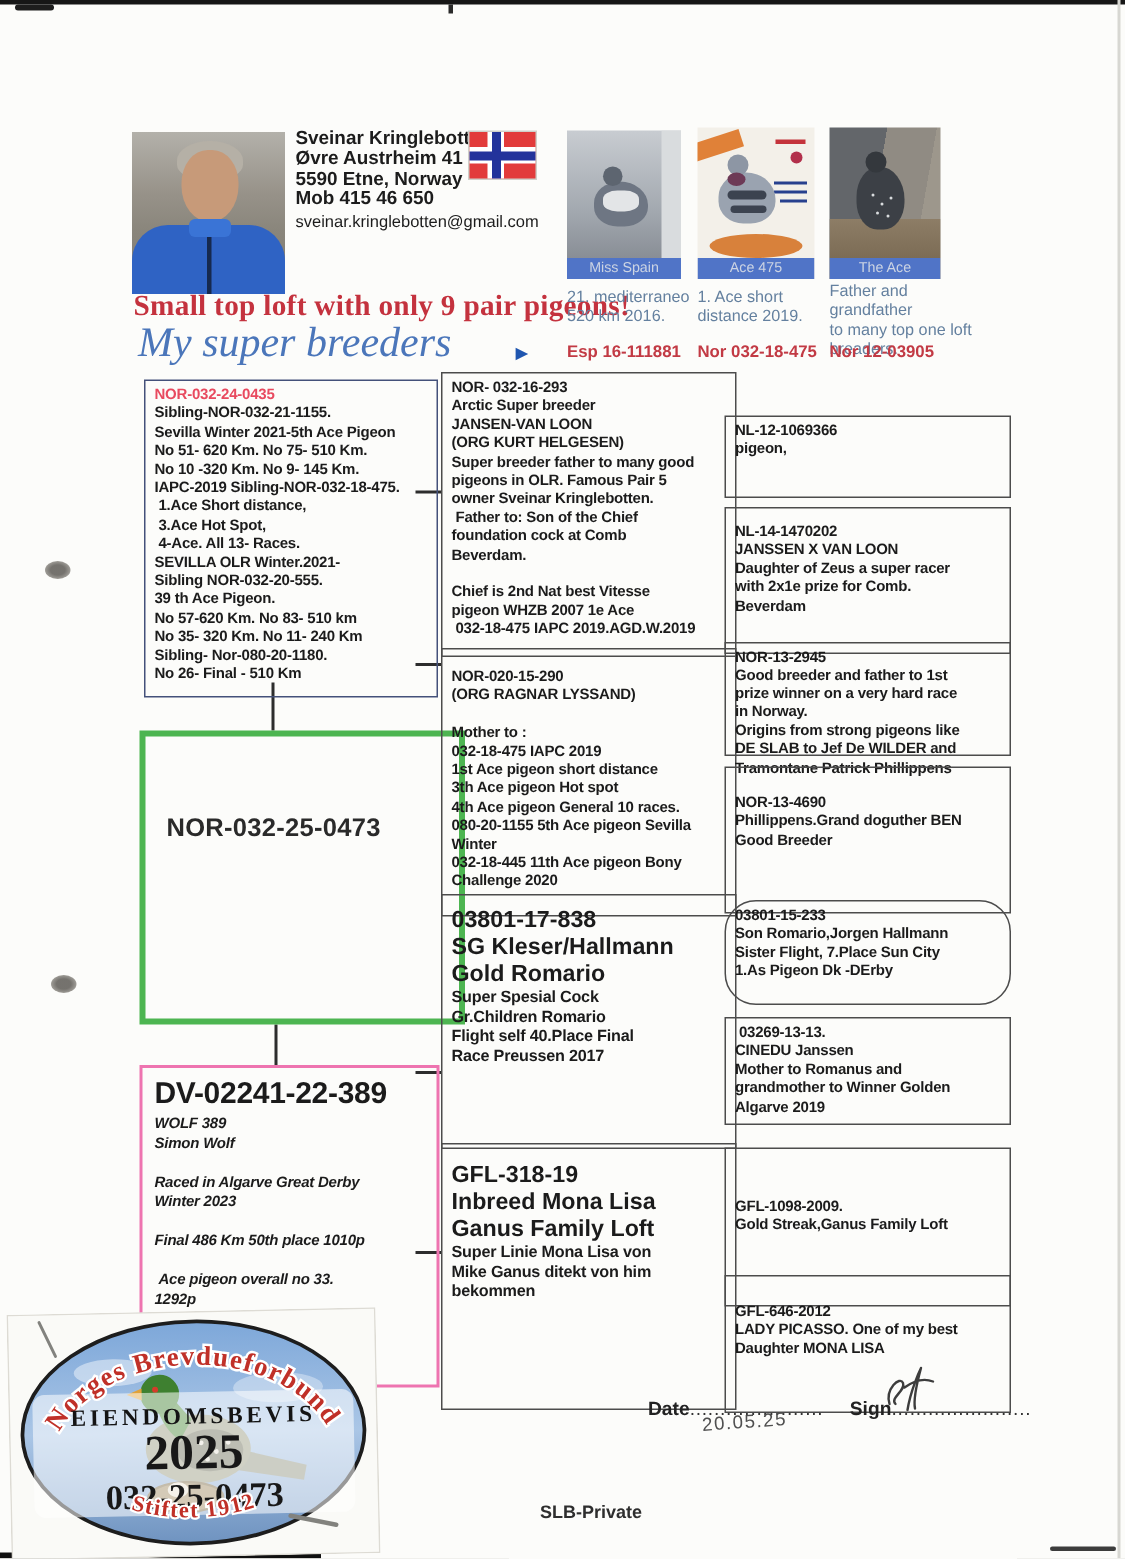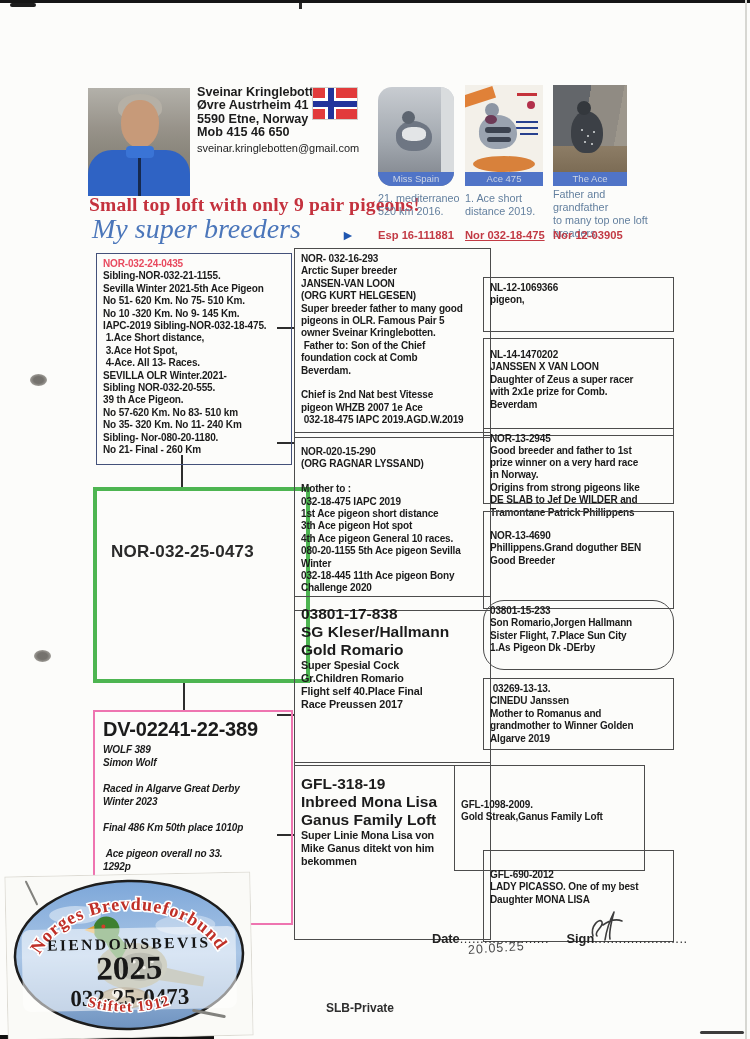--- a/index.html
+++ b/index.html
@@ -40,21 +40,21 @@
   .subtitle{left:92px;top:213px;font-family:"Liberation Serif",serif;font-style:italic;font-size:28px;color:#4b76ba;}
   .subtitle-arrow{left:341px;top:227px;font-size:14px;color:#1f56b0;font-style:normal;}
 
   
   .photo{position:absolute;overflow:hidden;}
   .photo-bar{position:absolute;left:0;right:0;bottom:0;height:14px;background:#5074c7;color:#ccd4e3;
              font-size:9.5px;line-height:14px;text-align:center;}
   .pcap{position:absolute;color:#64809f;font-size:10.8px;line-height:13px;}
   .pring{position:absolute;color:#c23a44;font-weight:bold;font-size:11.2px;}
 
-  .ph1{left:378px;top:87px;width:76px;height:99px;background:linear-gradient(180deg,#c8ccd1 0%,#a2a8af 55%,#7d828a 100%);border-radius:14px;}
+  .ph1{left:378px;top:87px;width:76px;height:99px;background:linear-gradient(180deg,#c8ccd1 0%,#a2a8af 55%,#7d828a 100%);}
   .ph1 .pillar{position:absolute;right:0;top:0;width:13px;height:85px;background:#d9dcde;}
   .pg-body{position:absolute;border-radius:55% 60% 50% 50%;}
   .pg-head{position:absolute;border-radius:50%;}
 
   .ph2{left:465px;top:85px;width:78px;height:101px;background:#f3f0e9;}
   .ph2 .banner{position:absolute;left:-4px;top:6px;width:34px;height:12px;background:#e08138;transform:rotate(-18deg);}
   .ph2 .redline{position:absolute;background:#c4333b;height:2.5px;}
   .ph2 .rosette{position:absolute;right:8px;top:16px;width:8px;height:8px;border-radius:50%;background:#b2304b;}
   .ph2 .bluetxt{position:absolute;background:#27408e;height:2px;}
   .ph2 .blob{position:absolute;left:8px;bottom:14px;width:62px;height:16px;border-radius:50%;background:#d8813b;}
@@ -79,21 +79,21 @@
   .conn{position:absolute;background:#2d2d2d;}
 
   
   .badge{left:6px;top:874px;width:246px;height:164px;transform:rotate(-1.2deg);}
 
   
   .date-line{left:432px;top:931px;font-size:12.8px;color:#222;}
   .date-line b{font-weight:bold;}
   .dots{font-weight:normal;color:#333;letter-spacing:.5px;}
   .hand-date{left:468px;top:941px;font-size:12.5px;color:#4f4f4f;letter-spacing:1px;transform:rotate(-4deg);}
-  .slb{left:326px;top:1001px;font-weight:bold;font-size:12px;color:#2e2e2e;}
+  .slb{left:360px;top:1001px;font-weight:bold;font-size:12px;color:#2e2e2e;}
 </style>
 </head>
 <body>
 
 <div id="page">
 
   <div class="abs edge-top"></div>
   <div class="abs edge-top-blob"></div>
   <div class="abs edge-top-tick"></div>
   <div class="abs edge-bottom"></div>
@@ -154,21 +154,21 @@
     <div class="pg-body" style="left:22px;top:52px;width:24px;height:5px;background:#3c4350;border-radius:3px;"></div>
     <div class="pg-head" style="left:20px;top:18px;width:14px;height:14px;background:#8d96a4;"></div>
     <div class="pg-head" style="left:20px;top:30px;width:12px;height:9px;background:#6d3a56;"></div>
     <div class="blob"></div>
     <div class="photo-bar">Ace 475</div>
   </div>
   <div class="pcap" style="left:465px;top:192px;width:90px;">
       <div class="ln">1. Ace short</div>
       <div class="ln">distance 2019.</div>
     </div>
-  <div class="pring" style="left:465px;top:229px;text-decoration:underline;">Nor 032-18-475</div>
+  <div class="pring" style="left:465px;top:229px;">Nor 032-18-475</div>
 
   <div class="photo ph3">
     <div class="floor"></div>
     <div class="pg-body" style="left:18px;top:26px;width:32px;height:42px;background:#3c4046;"></div>
     <div class="pg-head" style="left:24px;top:16px;width:14px;height:14px;background:#34383d;"></div>
     <div class="speck" style="left:28px;top:44px;"></div>
     <div class="speck" style="left:34px;top:50px;"></div>
     <div class="speck" style="left:40px;top:46px;"></div>
     <div class="speck" style="left:31px;top:56px;"></div>
     <div class="speck" style="left:38px;top:58px;"></div>
@@ -198,21 +198,21 @@
         <div class="ln">IAPC-2019 Sibling-NOR-032-18-475.</div>
         <div class="ln"> 1.Ace Short distance,</div>
         <div class="ln"> 3.Ace Hot Spot,</div>
         <div class="ln"> 4-Ace. All 13- Races.</div>
         <div class="ln">SEVILLA OLR Winter.2021-</div>
         <div class="ln">Sibling NOR-032-20-555.</div>
         <div class="ln">39 th Ace Pigeon.</div>
         <div class="ln">No 57-620 Km. No 83- 510 km</div>
         <div class="ln">No 35- 320 Km. No 11- 240 Km</div>
         <div class="ln">Sibling- Nor-080-20-1180.</div>
-        <div class="ln">No 21- Final - 260 Km</div>
+        <div class="ln">No 26- Final - 510 Km</div>
       </div>
   </div>
 
   <div class="abs main-box" style="left:93px;top:487px;width:185px;height:188px;padding-left:24px;">
     <div class="main-ring">NOR-032-25-0473</div>
   </div>
 
   <div class="box mother-box" style="left:93px;top:710px;width:180px;height:199px;padding:6px 8px;">
     <div class="mother-title">DV-02241-22-389</div>
     <div>
@@ -335,28 +335,28 @@
   </div>
   <div class="box" style="left:483px;top:678px;width:177px;height:62px;">
     <div class="ln"> 03269-13-13.</div>
     <div>
         <div class="ln">CINEDU Janssen</div>
         <div class="ln">Mother to Romanus and</div>
         <div class="ln">grandmother to Winner Golden</div>
         <div class="ln">Algarve 2019</div>
       </div>
   </div>
-  <div class="box" style="left:454px;top:765px;width:177px;height:67px;padding-top:33px;">
+  <div class="box" style="left:483px;top:765px;width:177px;height:67px;padding-top:33px;">
     <div class="ln">GFL-1098-2009.</div>
     <div>
         <div class="ln">Gold Streak,Ganus Family Loft</div>
       </div>
   </div>
   <div class="box" style="left:483px;top:850px;width:177px;height:68px;padding-top:18px;">
-    <div class="ln">GFL-690-2012</div>
+    <div class="ln">GFL-646-2012</div>
     <div>
         <div class="ln">LADY PICASSO. One of my best</div>
         <div class="ln">Daughter MONA LISA</div>
       </div>
   </div>
 
   <div class="abs badge">
     <svg width="246" height="164" viewBox="0 0 246 164">
       <defs>
         <linearGradient id="sky" x1="0" y1="0" x2="0" y2="1">

